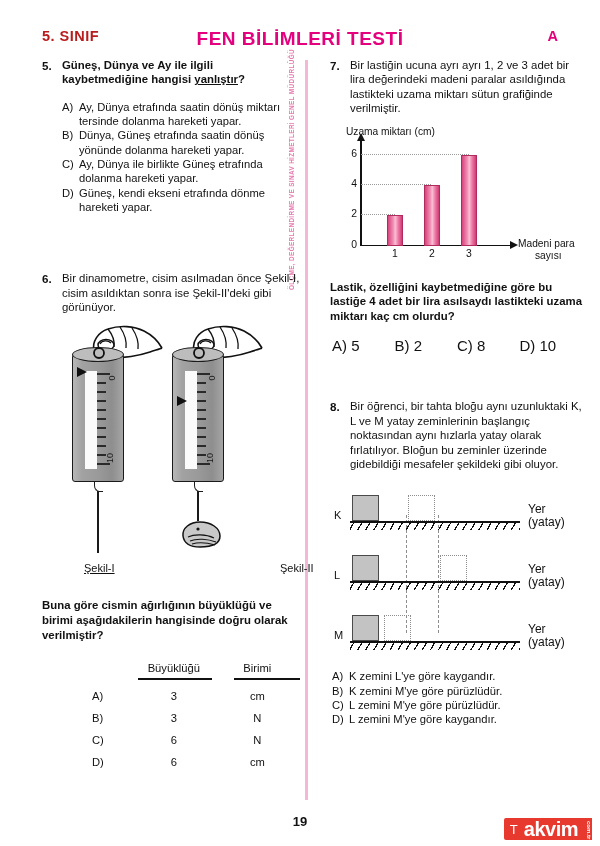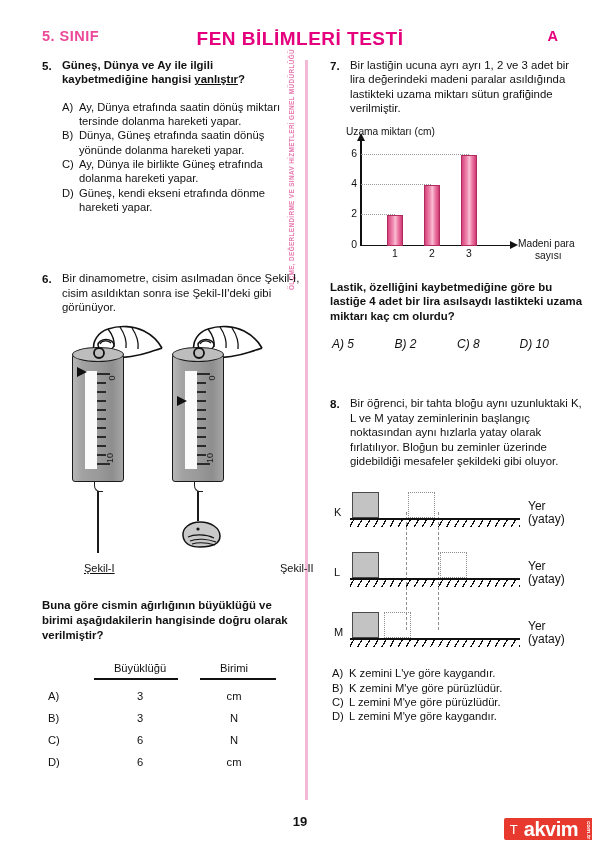--- a/index.html
+++ b/index.html
@@ -12,21 +12,21 @@
   }
   .page { position: relative; width: 600px; height: 846px; }
 
   
   .header {
     position: absolute; top: 28px; left: 0; width: 600px; height: 26px;
   }
   .hdr-left {
     position: absolute; left: 42px; top: 0;
     font-size: 14.5px; font-weight: bold; letter-spacing: .5px;
-    color: #ec4899;
+    color: #b91c1c;
   }
   .hdr-center {
     position: absolute; left: 0; width: 600px; text-align: center; top: 0;
     font-size: 19px; font-weight: bold; letter-spacing: .5px;
     color: #e5007d;
   }
   .hdr-right {
     position: absolute; right: 42px; top: 0;
     font-size: 14.5px; font-weight: bold; color: #e5007d;
   }
@@ -68,22 +68,21 @@
   .opts { margin-top: 13px; padding-left: 20px; }
   .opt {
     display: flex; font-size: 11.2px; line-height: 14.3px;
     margin-bottom: 0px;
   }
   .opt-l { flex: 0 0 17px; }
   .opt-t { flex: 1; }
 
   .opts-inline {
     display: flex; margin-top: 14px; padding-left: 2px;
-    font-size: 12px;
-    font-style: italic;
+    font-size: 15px;
   }
   .opts-inline span { width: 25%; }
 
   .sub-q {
     font-size: 11.4px; line-height: 14.6px; font-weight: bold;
     margin-top: 12px;
   }
 
   
   .fig-dyn { position: relative; height: 262px; margin-top: 10px; }
@@ -142,21 +141,21 @@
     position: absolute; left: 6px; top: 196px;
     width: 44px; height: 29px;
   }
   .fig-caption {
     position: absolute; font-size: 11px; top: 238px; white-space: nowrap;
   }
   .fig-caption.one { left: 12px; text-decoration: underline; }
   .fig-caption.two { left: 108px; }
 
   
-  .ans-table { margin-top: 16px; padding-left: 6px; font-size: 11.2px; }
+  .ans-table { margin-top: 16px; padding-left: 6px; font-size: 11.2px; margin-left: 44px; }
   .at-row { display: flex; align-items: center; height: 22px; }
   .at-c0 { width: 46px; }
   .at-c1 { width: 92px; text-align: center; }
   .at-c2 { width: 96px; text-align: center; }
   .at-head { height: 20px; }
   .at-head .at-c1, .at-head .at-c2 { font-size: 11.2px; }
   .at-rule { display: flex; padding-left: 46px; margin-bottom: 5px; }
   .at-rule div { height: 1.4px; background: #111; }
   .at-rule .r1 { width: 84px; margin-right: 18px; }
   .at-rule .r2 { width: 76px; margin-left: 4px; }

